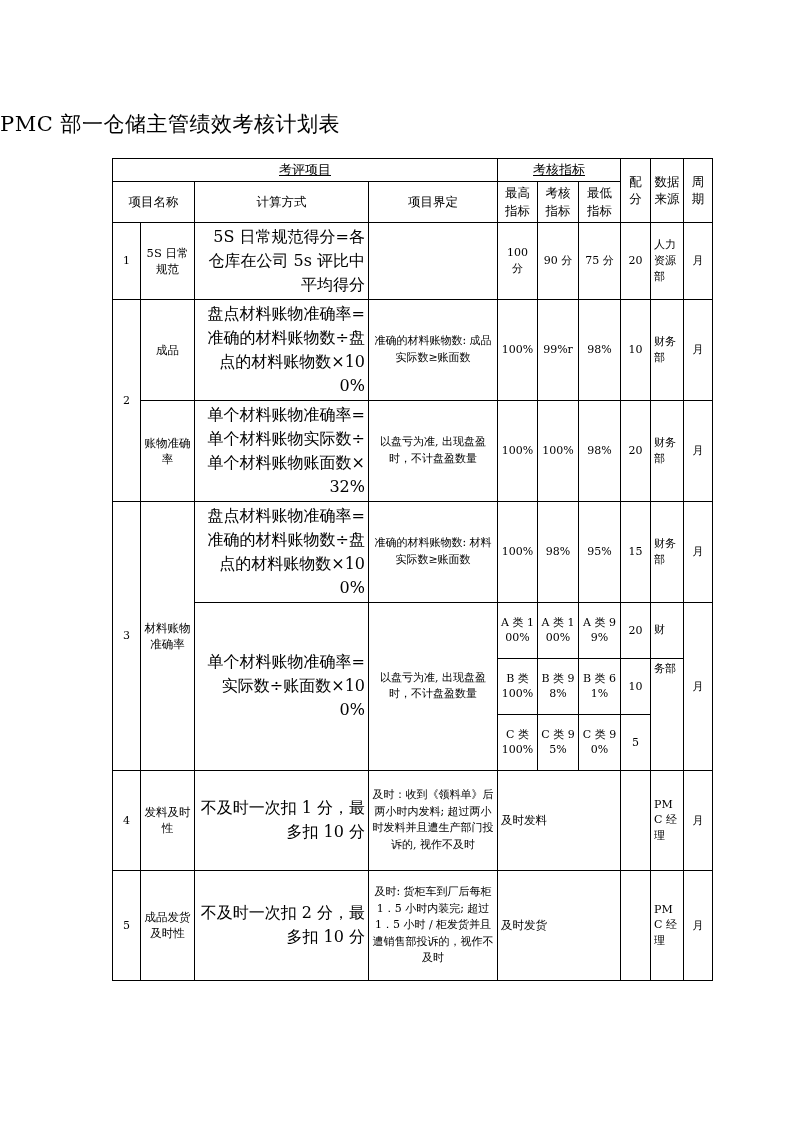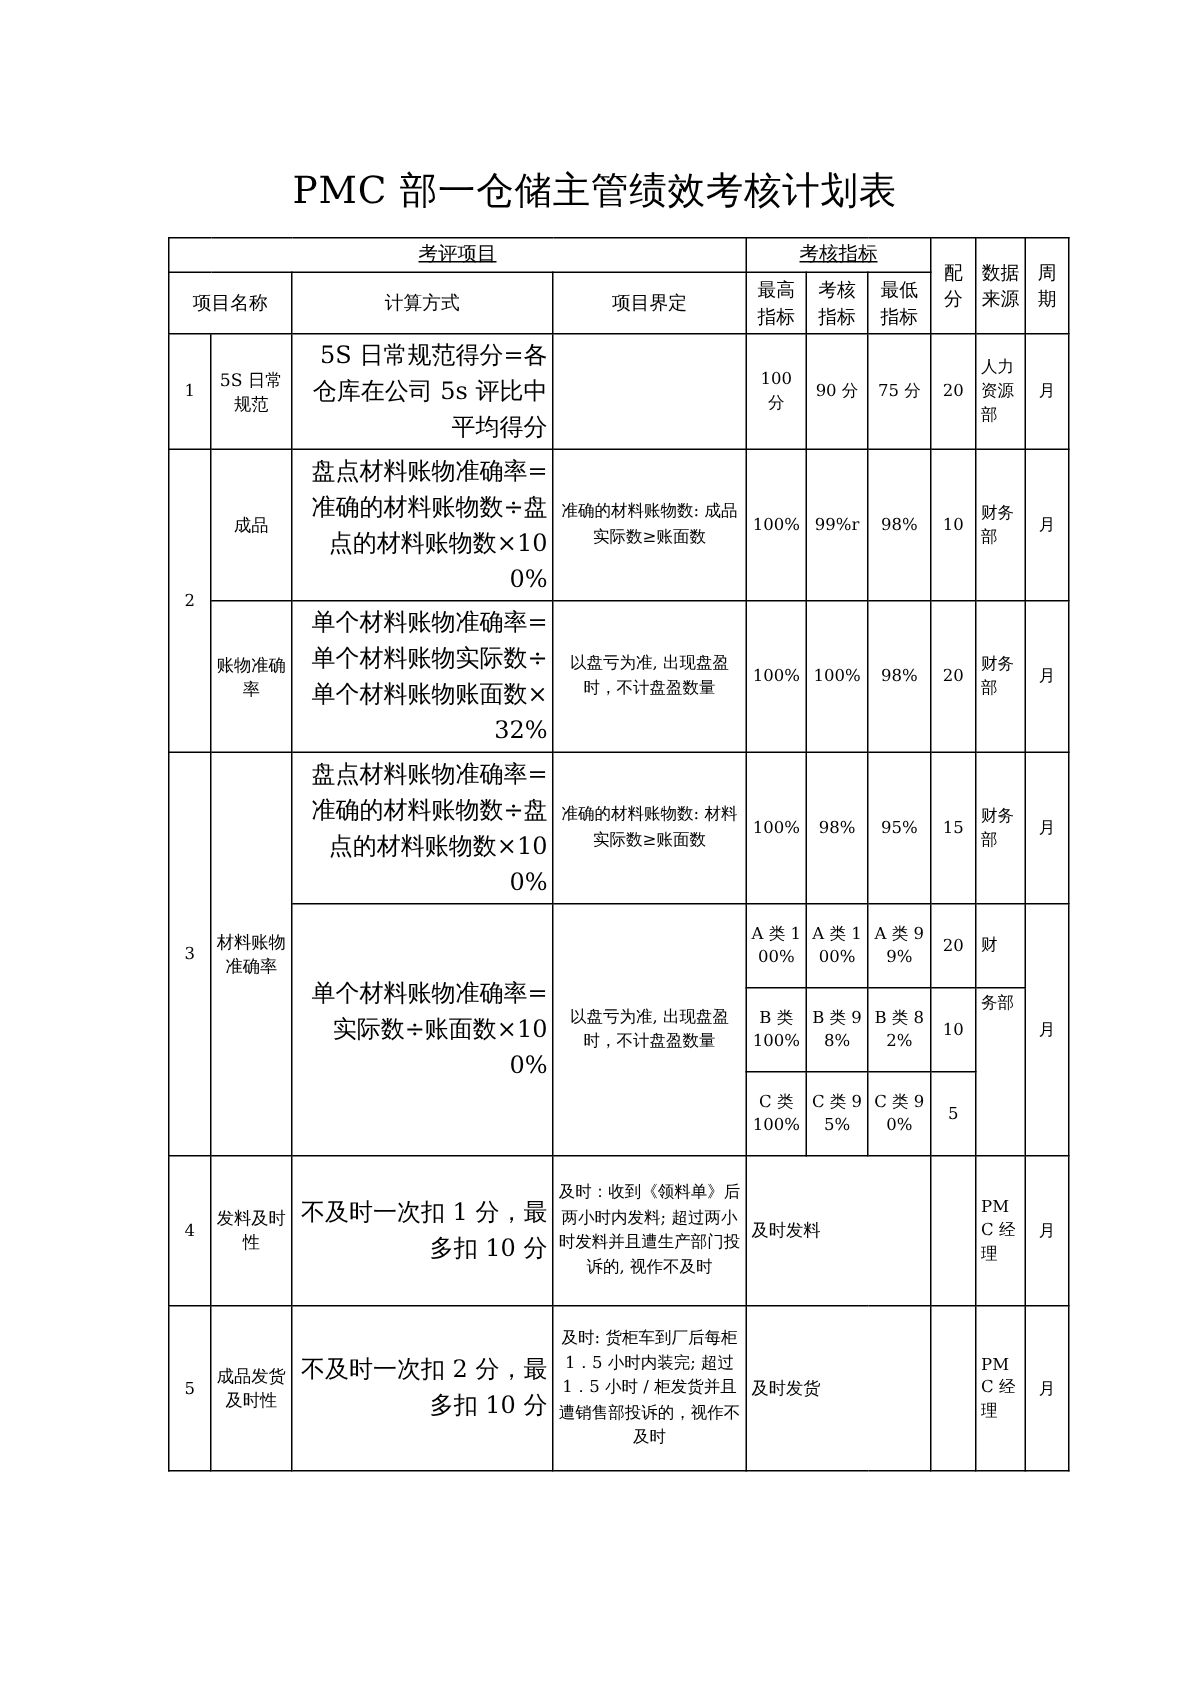--- a/index.html
+++ b/index.html
@@ -19,22 +19,21 @@
     position: absolute;
     left: 0; top: 0;
     width: 793px;
     height: 1122px;
   }
   #doc-title {
     position: absolute;
     left: 0;
     top: 110px;
     width: 793px;
-    text-align: center;
-    font-size: 25px;
+    font-size: 21px;
     font-family: "DejaVu Serif", "Liberation Serif", serif;
     letter-spacing: 0.5px;
     white-space: nowrap;
   }
   #main-table {
     position: absolute;
     left: 112px;
     top: 158px;
     width: 600px;
     border-collapse: collapse;
@@ -189,21 +188,21 @@
         <td class="ind">A 类 100%</td>
         <td class="ind">A 类 99%</td>
         <td class="score">20</td>
         <td class="src valign-top pad-top">财</td>
         <td class="per" rowspan="3">月</td>
       </tr>
 
       <tr style="height:56px">
         <td class="ind">B 类 100%</td>
         <td class="ind">B 类 98%</td>
-        <td class="ind">B 类 82%</td>
+        <td class="ind">B 类 61%</td>
         <td class="score">10</td>
         <td class="src" rowspan="2" style="vertical-align:top;">务部</td>
       </tr>
 
       <tr style="height:56px">
         <td class="ind">C 类 100%</td>
         <td class="ind">C 类 95%</td>
         <td class="ind">C 类 90%</td>
         <td class="score">5</td>
       </tr>

